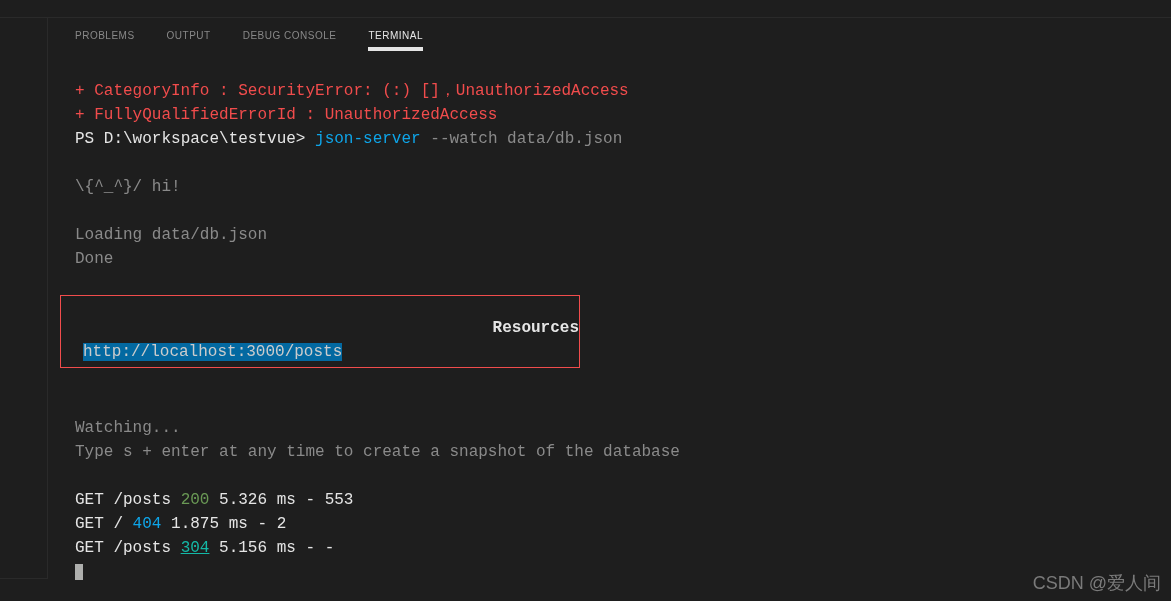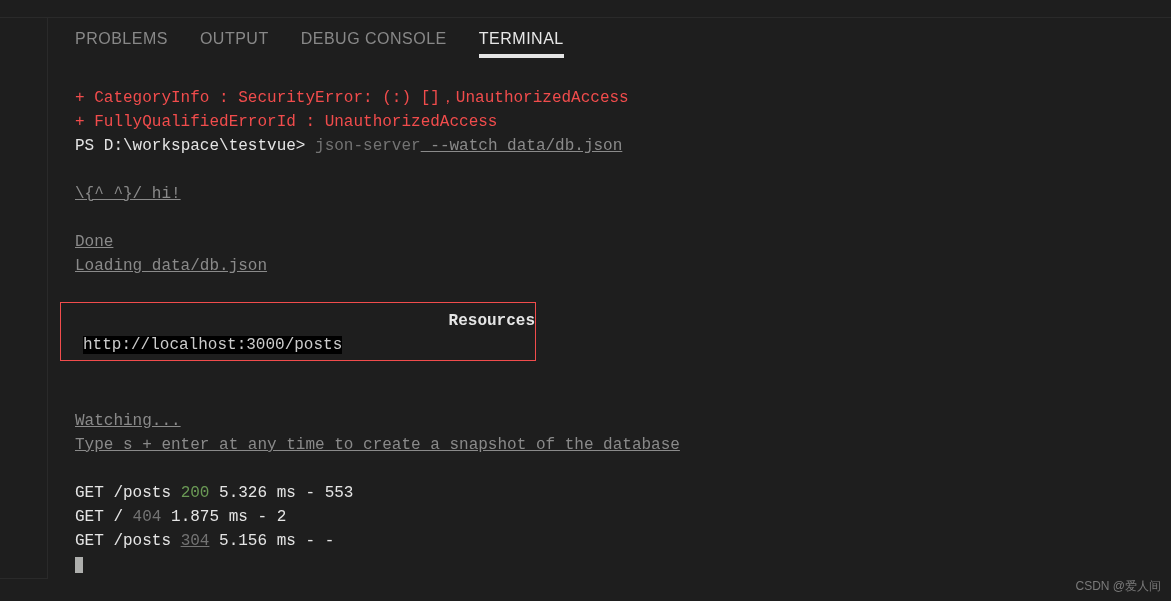--- a/index.html
+++ b/index.html
@@ -25,63 +25,63 @@
       color: #888;
       font-size: 13px;
       overflow: hidden;
     }
     .tabs {
       display: flex;
       gap: 32px;
       padding: 12px 0 8px 75px;
       background: #1e1e1e;
       font-family: "Segoe UI", sans-serif;
-      font-size: 16px;
+      font-size: 10px;
       letter-spacing: 0.5px;
       text-align: right;
     }
     .tab {
       color: #888;
       cursor: pointer;
       padding-bottom: 6px;
     }
     .tab.active {
       color: #e7e7e7;
       border-bottom: 4px solid #e5e5e5;
     }
     .terminal-body {
       padding: 20px 0 10px 75px;
       line-height: 24px;
       font-size: 16px;
     }
     .red { color: #f14c4c; }
     .white { color: #e5e5e5; text-align: right; }
     .bold { font-weight: bold; }
-    .gray { color: #8a8a8a; text-decoration: underline; }
-    .yellow { color: #737373; }
-    .cyan { color: #737373; text-decoration: underline; }
+    .gray { color: #8a8a8a; }
+    .yellow { color: #0ea5e9; }
+    .cyan { color: #14b8a6; text-decoration: underline; }
     .green { color: #6a9955; }
     .highlight {
-      background: #000000;
+      background: #0369a1;
       color: #cccccc;
     }
     .red-box {
       border: 1px solid #f14c4c;
-      padding: 6px 0 3px 22px;
+      padding: 20px 0 3px 22px;
       margin-left: -15px;
       margin-right: 0;
-      width: 476px;
+      width: 520px;
       display: block;
     }
     .watermark {
       position: absolute;
       bottom: 6px;
       right: 10px;
       color: #7a7a7a;
-      font-size: 12px;
+      font-size: 18px;
       font-family: "Segoe UI", sans-serif;
       text-align: center;
     }
     .cursor-block {
       display: inline-block;
       width: 8px;
       height: 16px;
       background: #aeafad;
       vertical-align: middle;
     }
@@ -117,22 +117,22 @@
   <div class="tab active">TERMINAL</div>
 </div>
 
 <div class="terminal-body">
   <div class="red"><span>    + CategoryInfo          : </span><span>SecurityError: (:) []，UnauthorizedAccess</span></div>
   <div class="red"><span>    + FullyQualifiedErrorId : </span><span>UnauthorizedAccess</span></div>
   <div><span class="white">PS </span><span class="white">D:\workspace\testvue&gt;</span><span class="yellow"> json-server</span><span class="gray"> --watch data/db.json</span></div>
   <div>&nbsp;</div>
   <div class="gray">  \{^_^}/ hi!</div>
   <div>&nbsp;</div>
+  <div class="gray">  Loading data/db.json</div>
   <div class="gray">  Done</div>
-  <div class="gray">  Loading data/db.json</div>
   <div>&nbsp;</div>
   <div class="red-box">
     <div class="white bold">Resources</div>
     <div><span class="highlight">http://localhost:3000/posts</span></div>
   </div>
   <div>&nbsp;</div>
   <div>&nbsp;</div>
   <div class="gray">  Watching...</div>
   <div class="gray">  Type s + enter at any time to create a snapshot of the database</div>
   <div>&nbsp;</div>

